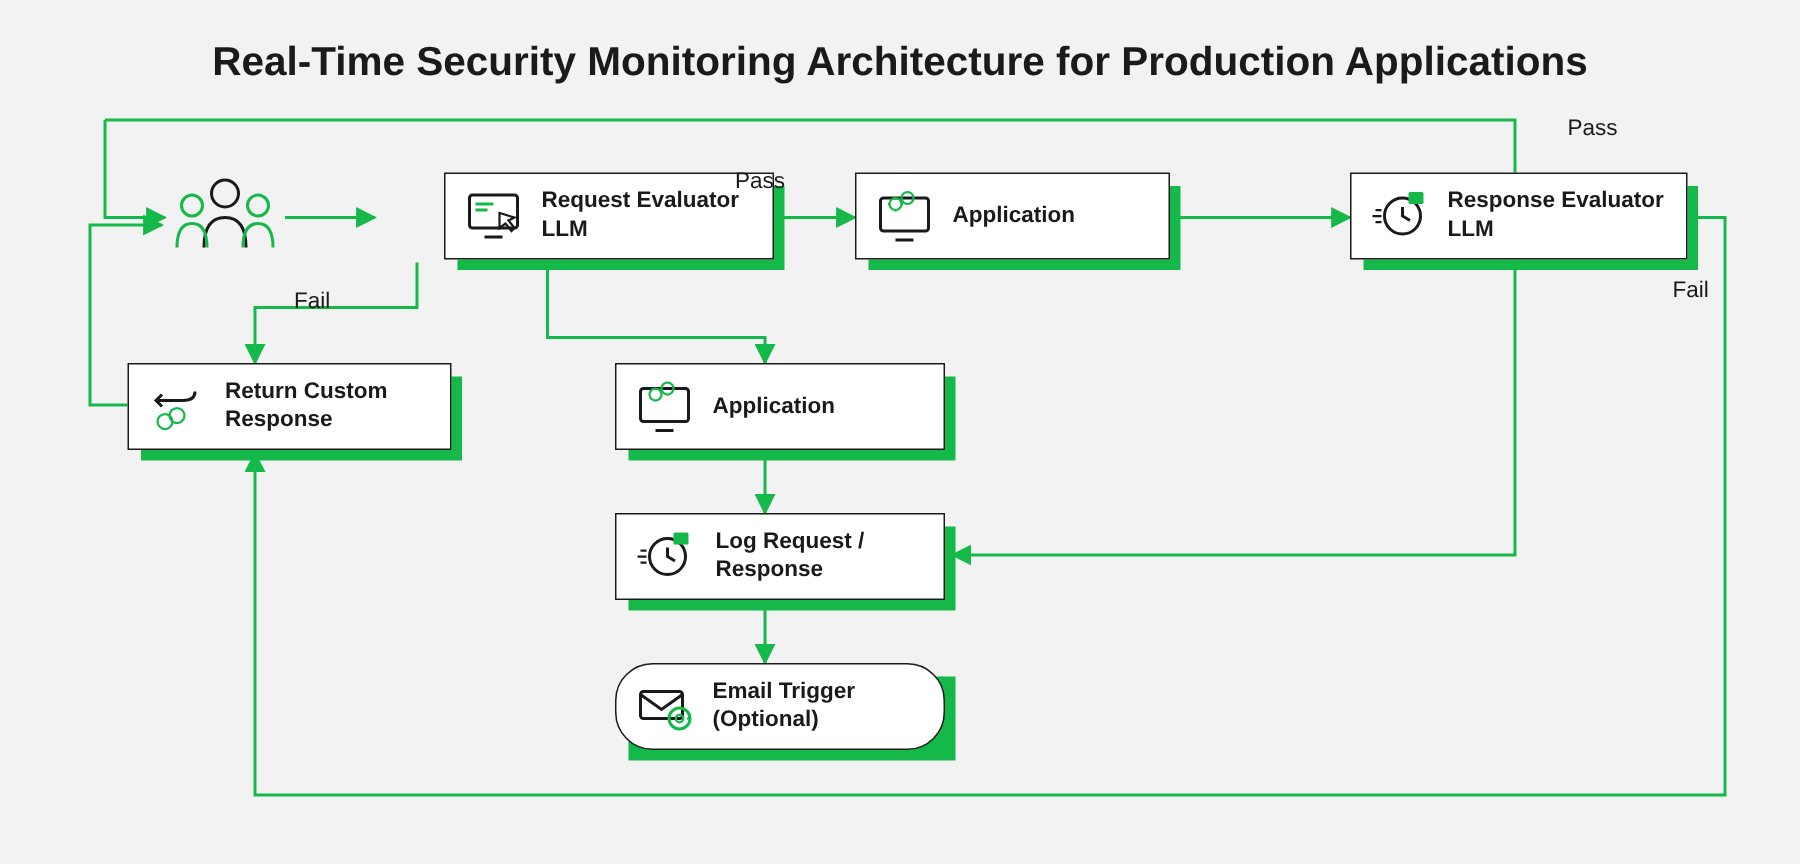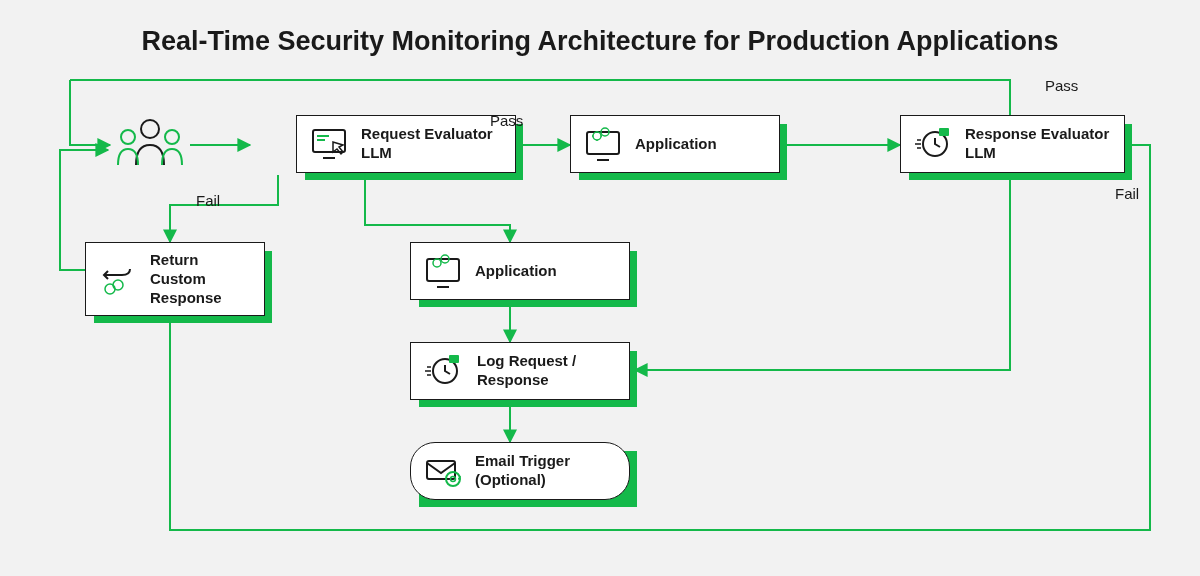--- a/index.html
+++ b/index.html
@@ -165,21 +165,21 @@
       <svg viewBox="0 0 40 40" width="40" height="40">
         <circle cx="22" cy="20" r="12" fill="none" stroke="#1a1a1a" stroke-width="2"></circle>
         <path d="M 22 14 L 22 20 L 27 23" stroke="#1a1a1a" stroke-width="2" fill="none"></path>
         <path d="M 4 16 L 8 16 M 2 20 L 8 20 M 4 24 L 8 24" stroke="#1a1a1a" stroke-width="1.5"></path>
         <rect x="26" y="4" width="10" height="8" rx="1" fill="#14b94a"></rect>
       </svg>
     </div>
     <div class="label">Response Evaluator LLM</div>
   </div>
 
-  <div class="node" style="left:55px; top:172px; width:180px;">
+  <div class="node" style="left:55px; top:172px; width:216px;">
     <div class="icon">
       <svg viewBox="0 0 40 40" width="40" height="40">
         <path d="M 10 12 L 6 16 L 10 20 M 6 16 L 24 16 Q 32 16 32 10" fill="none" stroke="#1a1a1a" stroke-width="2"></path>
         <circle cx="12" cy="30" r="5" fill="none" stroke="#14b94a" stroke-width="1.5"></circle>
         <circle cx="20" cy="26" r="5" fill="none" stroke="#14b94a" stroke-width="1.5"></circle>
       </svg>
     </div>
     <div class="label">Return Custom Response</div>
   </div>
 

